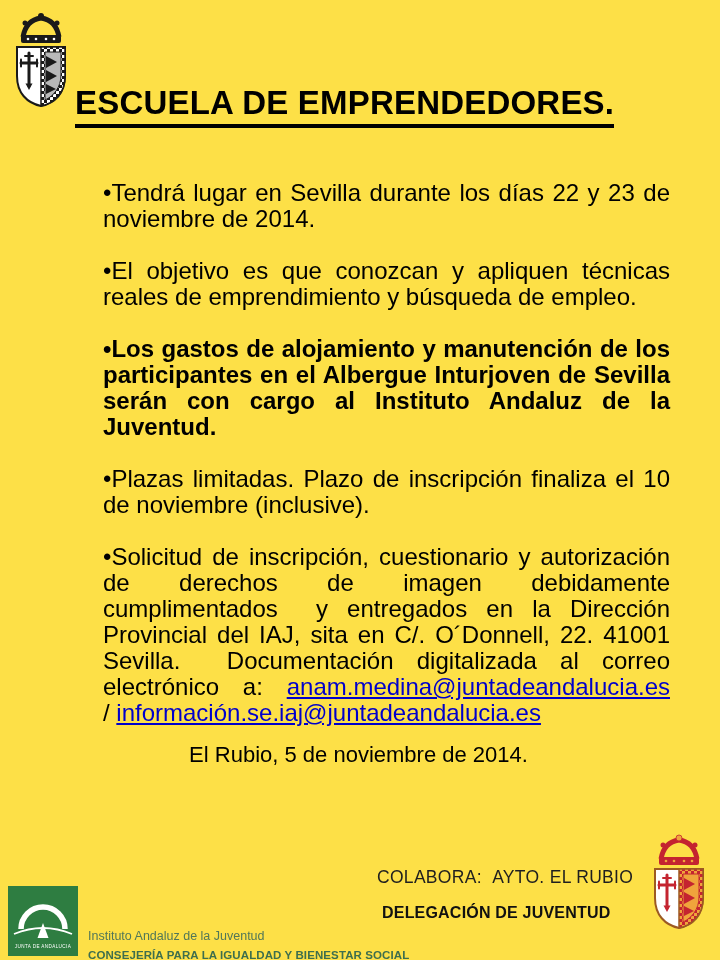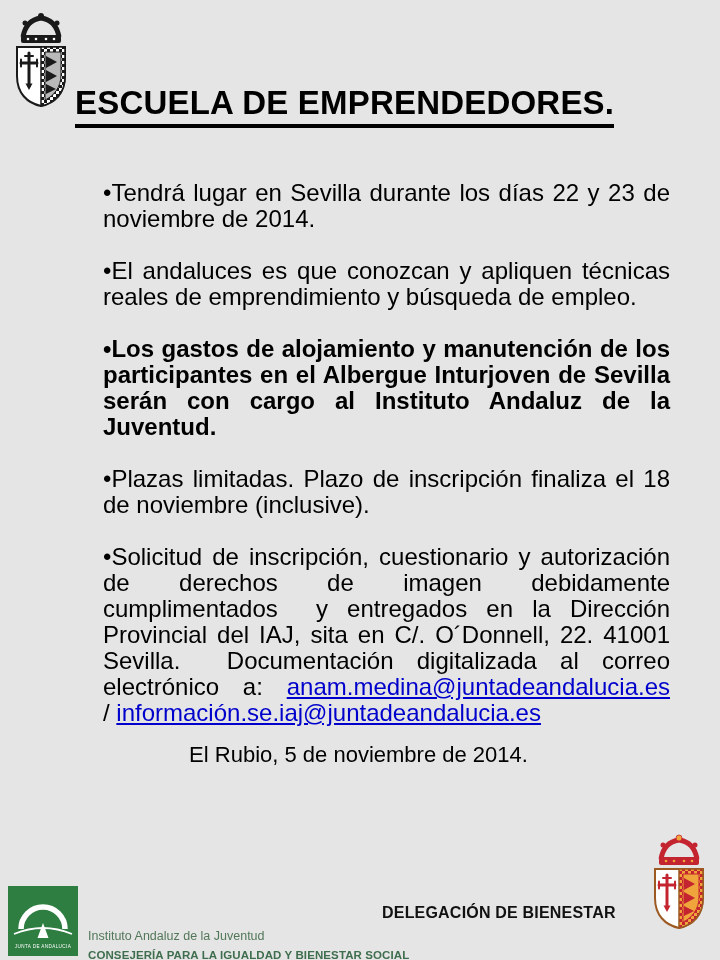--- a/index.html
+++ b/index.html
@@ -1,17 +1,17 @@
 <!DOCTYPE html>
 <html style="--link_blue: #0000CC; --junta_green: #2E7D41; --footer_green: #3E6E4D; --footer_green_light: #527758; --arms_red: #C42430; --arms_gold: #F0A43C; --ink: #1A1A1A;"><head>
 <meta charset="utf-8">
 <style>
   html,body{margin:0;padding:0;background:#888;}
   .page{
-    position:relative;width:720px;height:960px;background:#e5e5e5;
+    position:relative;width:720px;height:960px;background:#fde047;
     margin:0 auto;overflow:hidden;
     font-family:"Liberation Sans",sans-serif;color:#000;
   }
   
   .abs{position:absolute;}
   .arms-bw{left:8px;top:10px;width:66px;height:98px;}
   .arms-color{left:646px;top:831px;width:66px;height:100px;}
   .junta-logo{left:8px;top:886px;width:70px;height:70px;}
   
   .title{
@@ -80,29 +80,30 @@
       <path d="M13 49.5 V56.5" stroke-width="2"></path>
         <path d="M29 49.5 V56.5" stroke-width="2"></path>
     </g>
     <path d="M21 80 L17.5 73.5 H24.5 Z" fill="#1a1a1a"></path>
   </svg>
 
   <h1 class="title"><span class="underlined">ESCUELA DE EMPRENDEDORES.</span></h1>
 
   <div class="body">
     <p>•Tendrá lugar en Sevilla durante los días 22 y 23 de noviembre de 2014.</p>
-    <p>•El andaluces es que conozcan y apliquen técnicas reales de emprendimiento y búsqueda de empleo.</p>
+    <p>•El objetivo es que conozcan y apliquen técnicas reales de emprendimiento y búsqueda de empleo.</p>
     <p class="bold">•Los gastos de alojamiento y manutención de los participantes en el Albergue Inturjoven de Sevilla serán con cargo al Instituto Andaluz de la Juventud.</p>
-    <p>•Plazas limitadas. Plazo de inscripción finaliza el 18 de noviembre (inclusive).</p>
+    <p>•Plazas limitadas. Plazo de inscripción finaliza el 10 de noviembre (inclusive).</p>
     <p><span>•Solicitud de inscripción, cuestionario y autorización de derechos de imagen debidamente cumplimentados &nbsp;y entregados en la Dirección Provincial del IAJ, sita en C/. O´Donnell, 22. 41001 Sevilla. &nbsp;Documentación digitalizada al correo electrónico a: </span><a class="email">anam.medina@juntadeandalucia.es</a><span> /&nbsp;</span><a class="email">información.se.iaj@juntadeandalucia.es</a></p>
   </div>
 
   <p class="date-line">El Rubio, 5 de noviembre de 2014.</p>
 
-  <p class="delegacion">DELEGACIÓN DE BIENESTAR</p>
+  <p class="colabora">COLABORA: &nbsp;AYTO. EL RUBIO</p>
+  <p class="delegacion">DELEGACIÓN DE JUVENTUD</p>
 
   <svg class="abs junta-logo" viewBox="0 0 70 70">
     <rect width="70" height="70" style="fill:var(--junta_green,#2E7D41)"></rect>
     <path d="M13 43 A22 22 0 0 1 57 43" fill="none" stroke="#ffffff" stroke-width="5.5"></path>
     <path d="M6 48 Q35 36 64 48" fill="none" stroke="#ffffff" stroke-width="1.8"></path>
     <path d="M35 37 L29.5 52 H40.5 Z" fill="#ffffff"></path>
     <text x="35" y="62" text-anchor="middle" font-size="4.6" letter-spacing="0.4" fill="#ffffff" font-family="Liberation Sans, sans-serif">JUNTA DE ANDALUCIA</text>
   </svg>
 
   <div class="gov-text">

